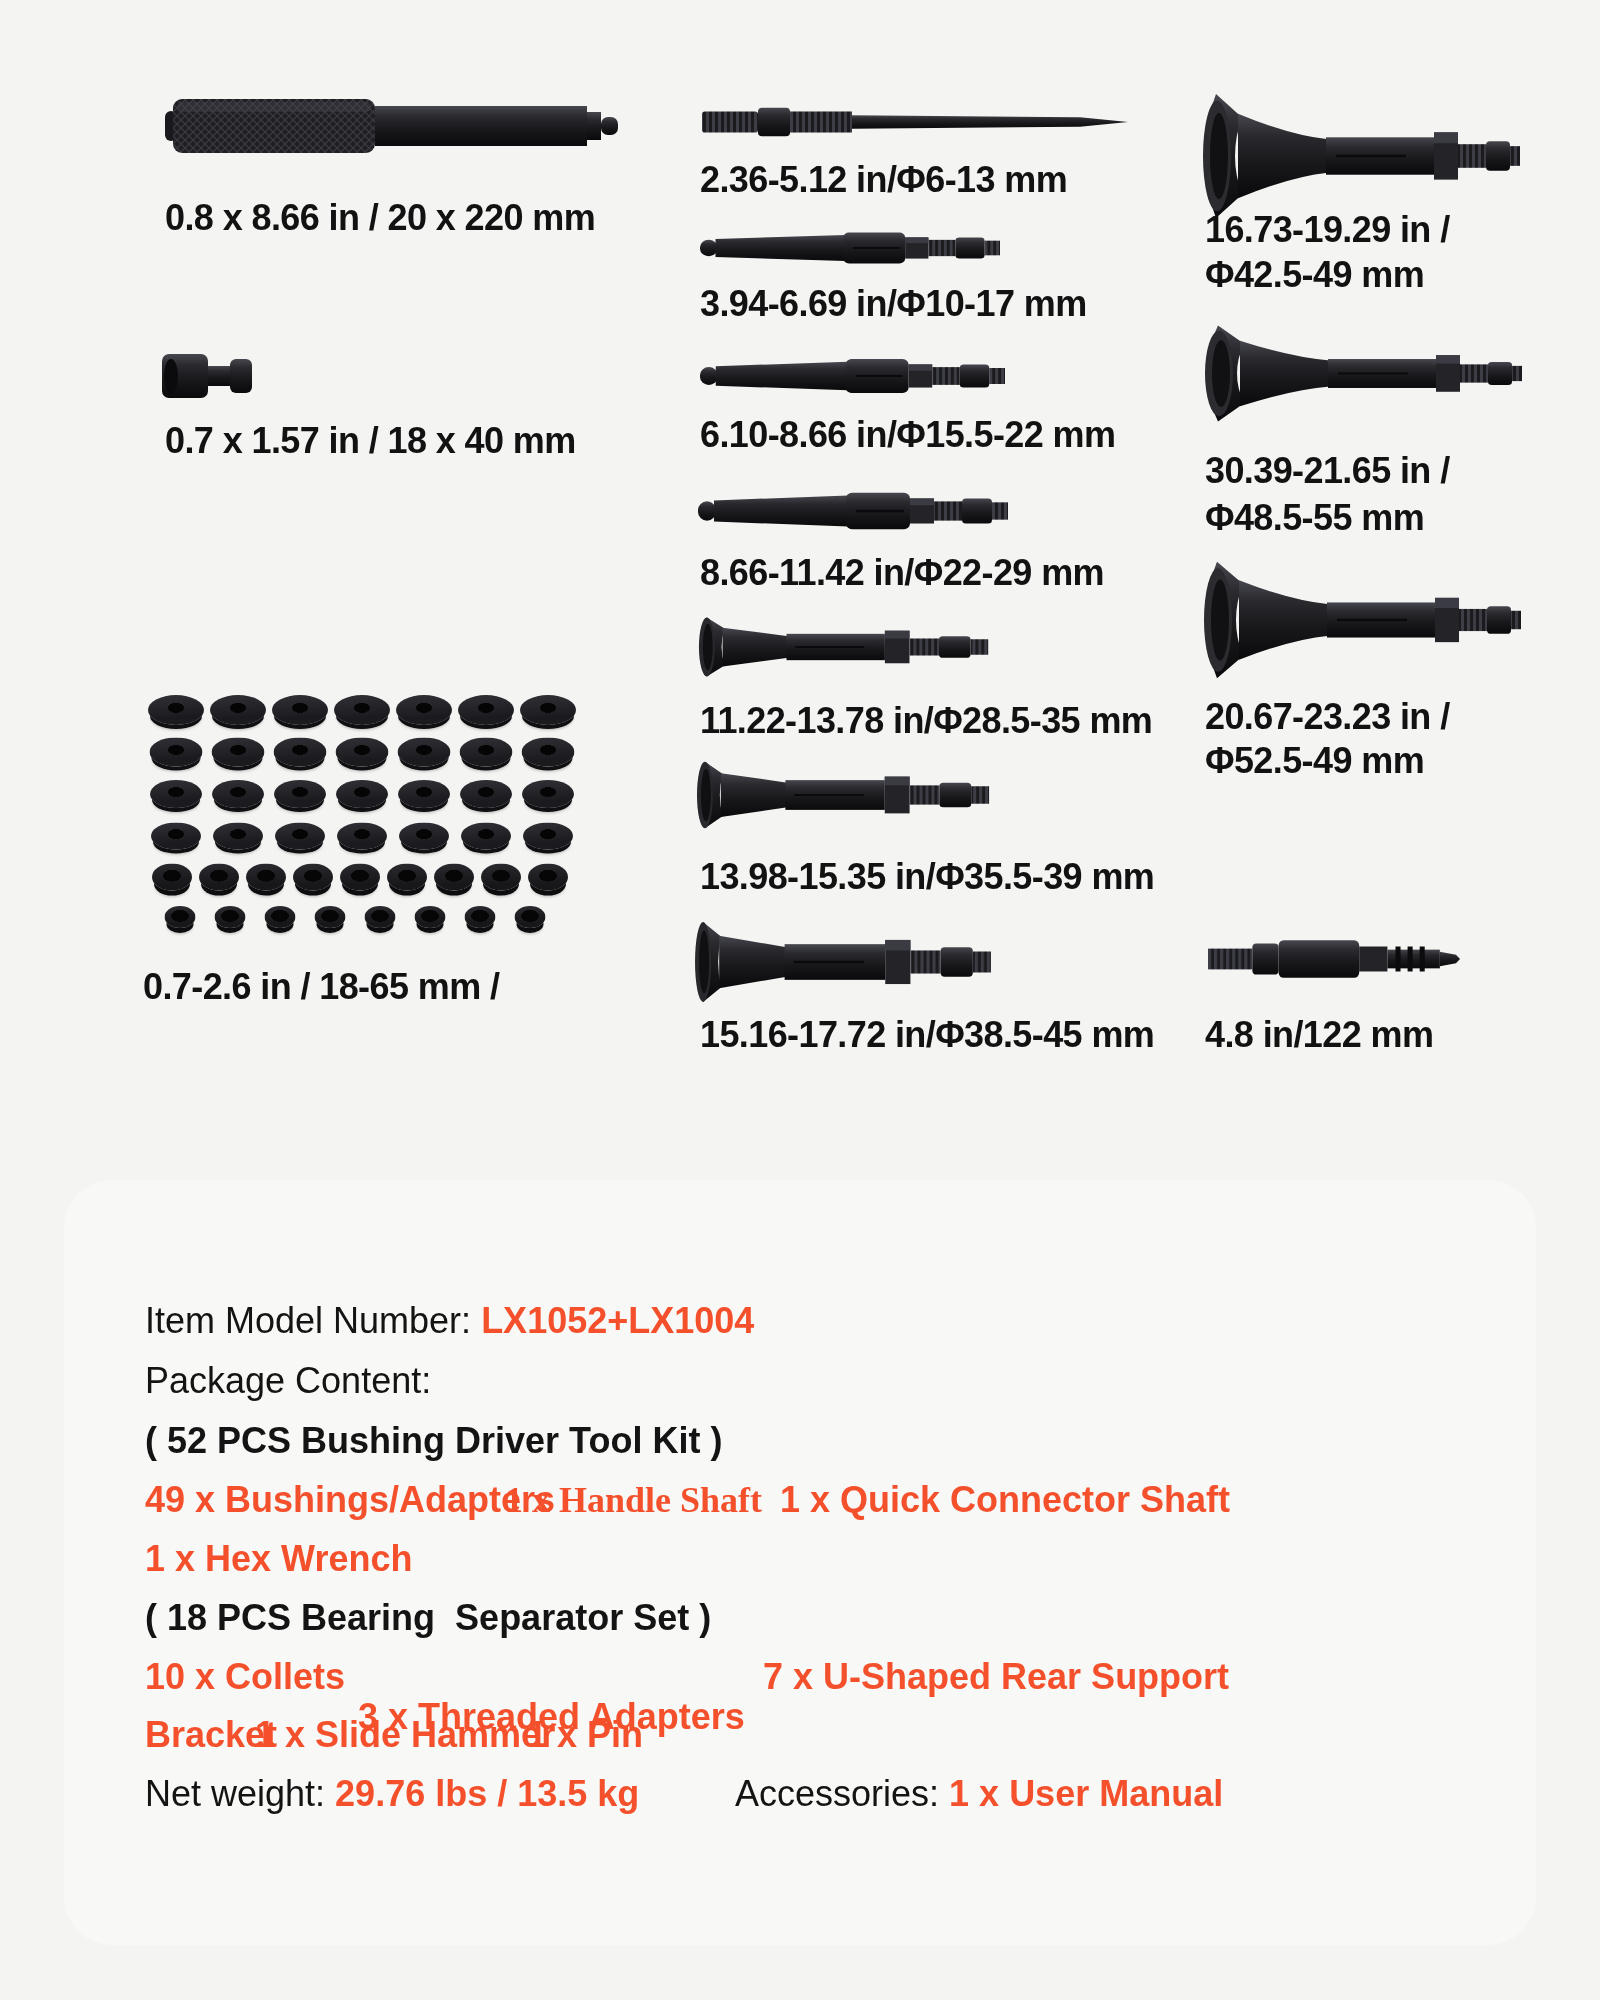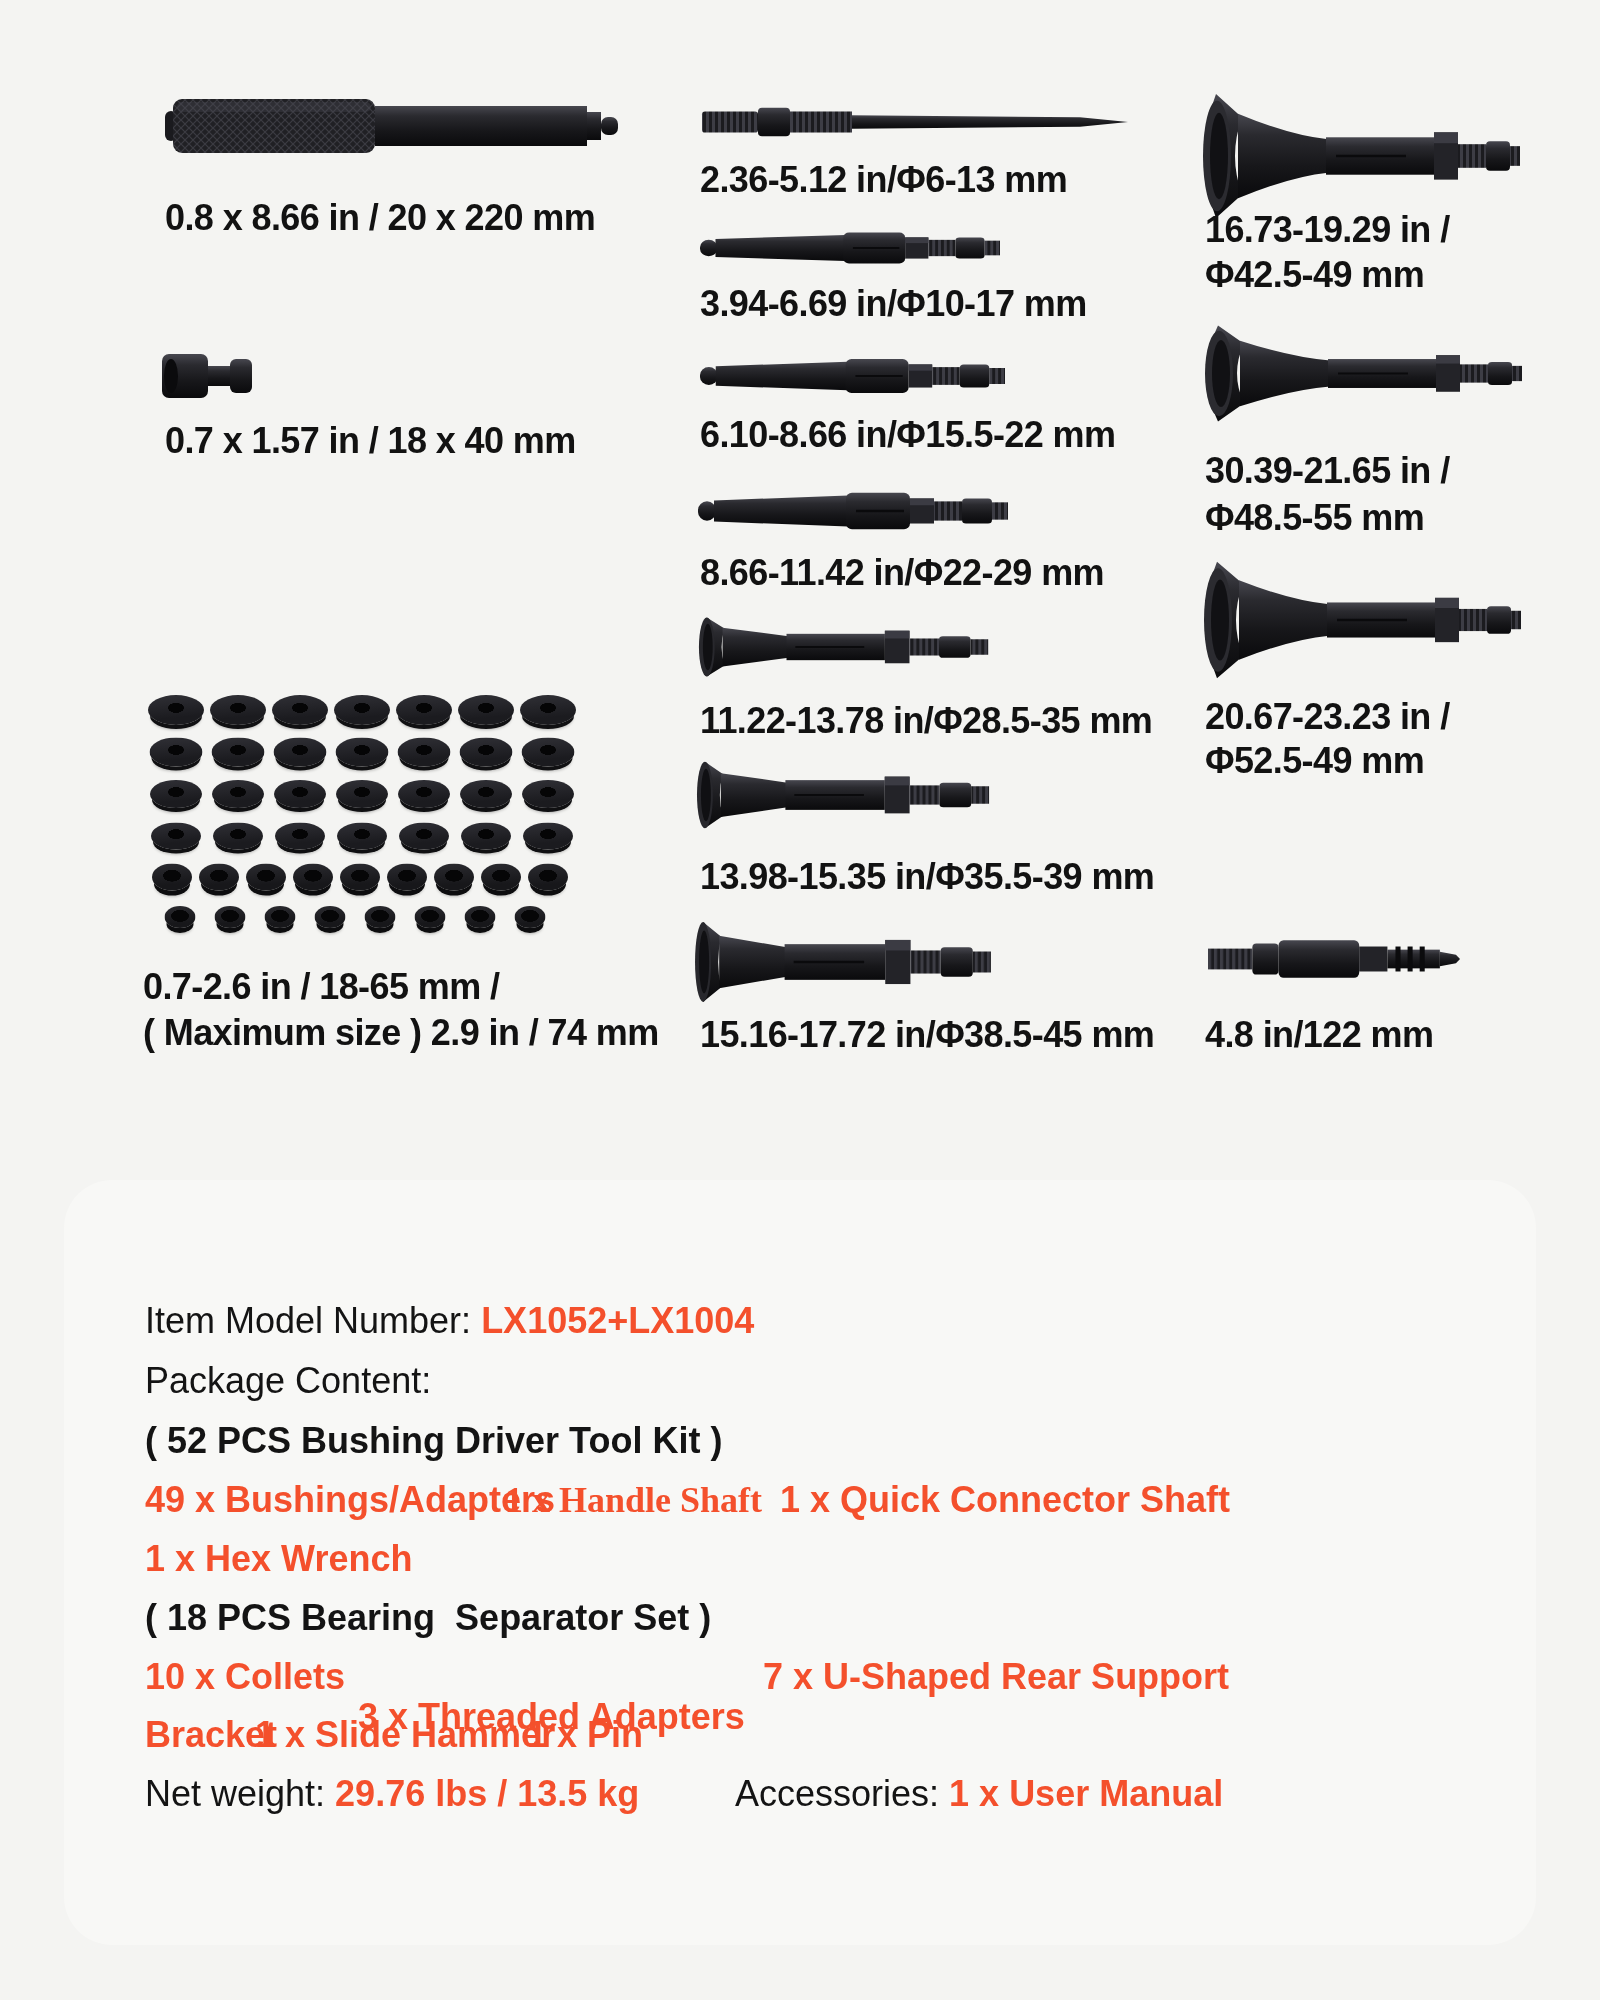--- a/index.html
+++ b/index.html
@@ -221,21 +221,20 @@
       <span class="disc nut" style="left: 180px; top: 917px; width: 31px; height: 22px;"></span>
       <span class="disc nut" style="left: 230px; top: 917px; width: 31px; height: 22px;"></span>
       <span class="disc nut" style="left: 280px; top: 917px; width: 31px; height: 22px;"></span>
       <span class="disc nut" style="left: 330px; top: 917px; width: 31px; height: 22px;"></span>
       <span class="disc nut" style="left: 380px; top: 917px; width: 31px; height: 22px;"></span>
       <span class="disc nut" style="left: 430px; top: 917px; width: 31px; height: 22px;"></span>
       <span class="disc nut" style="left: 480px; top: 917px; width: 31px; height: 22px;"></span>
       <span class="disc nut" style="left: 530px; top: 917px; width: 31px; height: 22px;"></span>
     </div>
   <div class="dim-label" style="left:143px;top:969px;">0.7-2.6 in / 18-65 mm /</div>
-  <div class="dim-label" style="left:143px;top:1015px;">( Maximum size ) 2.9 in / 74 mm</div>
 
   <div class="tool" style="left:700px;top:100px;width:430px;height:44px;">
     <svg viewBox="0 0 430 46" preserveAspectRatio="none">
         <use href="#sym-tap"></use>
       </svg>
   </div>
   <div class="dim-label" style="left:700px;top:162px;">2.36-5.12 in/Φ6-13 mm</div>
 
   <div class="tool" style="left:700px;top:226px;width:300px;height:44px;">
     <svg viewBox="0 0 310 54" preserveAspectRatio="none">

